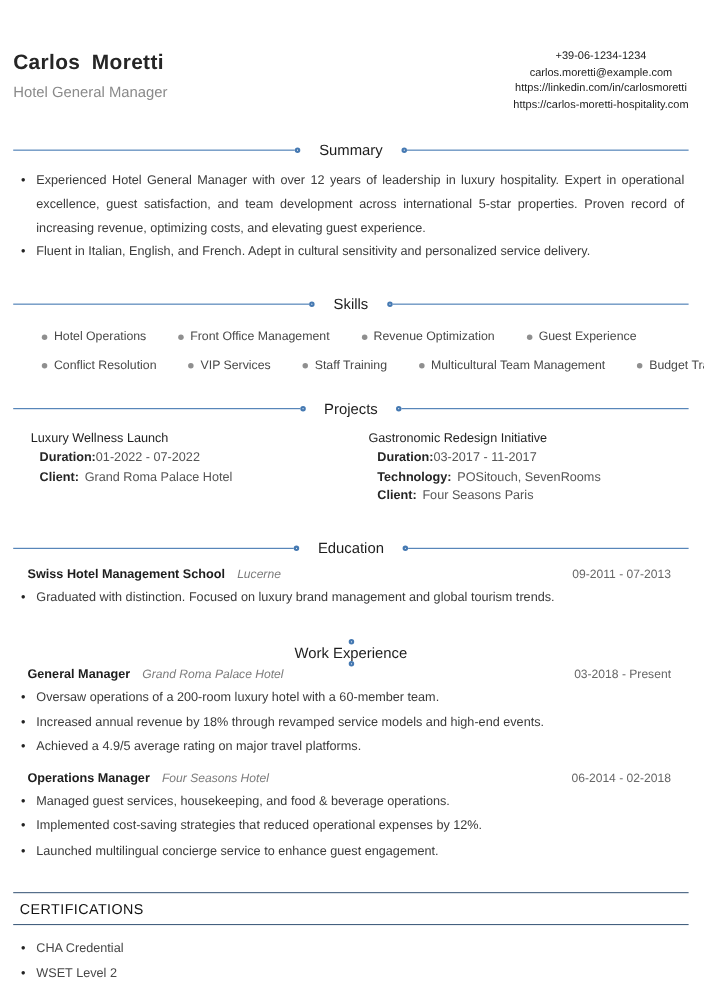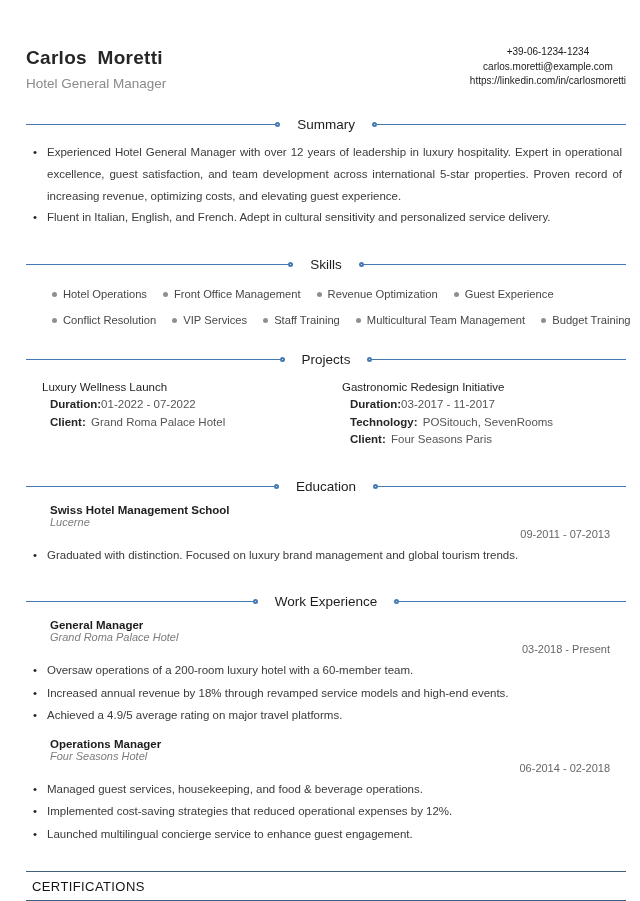--- a/index.html
+++ b/index.html
@@ -1,60 +1,60 @@
 <!DOCTYPE html>
 <html><head>
 <meta charset="utf-8">
 <style>
   * { margin:0; padding:0; box-sizing:border-box; }
   html,body { width:640px; height:901px; background:#ffffff; overflow:hidden; }
   body { font-family:"Liberation Sans", sans-serif; color:#3a3a3a; }
-  .page { width:640px; height:636px; padding:47px 14px 0 26px; background:#fff; }
+  .page { width:640px; height:636px; padding:47px 14px 0 12px; background:#fff; }
 
   
   .header { display:flex; justify-content:space-between; align-items:flex-start; }
   .name { font-size:19px; font-weight:bold; color:#262626; letter-spacing:.3px; word-spacing:5px; }
   .job-title { margin-top:7px; font-size:13.5px; color:#8a8a8a; }
   .contact { text-align:center; font-size:10px; font-weight:normal; color:#1b1b1b; line-height:14.5px; margin-top:-2px; }
 
   
   .sec-head { display:flex; align-items:center; height:17px; }
   .sec-head .line { flex:1; height:1px; background:#4579b2; }
   .sec-head .ring { width:5px; height:5px; border:2px solid #4579b2; border-radius:50%; background:#fff; flex:0 0 auto; }
   .sec-head .label { margin:0 17px; font-size:13.5px; color:#1d1d1d; white-space:nowrap; }
 
   .mt-summary { margin-top:25px; }
   .mt-skills  { margin-top:27px; }
   .mt-projects{ margin-top:25px; }
   .mt-edu     { margin-top:29px; }
-  .mt-work    { margin-top:27px; }
+  .mt-work    { margin-top:27px;flex-direction:column; }
 
   
   .bullets { margin-top:9px; }
   .bullet { position:relative; padding-left:17px; font-size:11.5px; line-height:21.8px; color:#3a3a3a; }
   .bullet::before { content:"•"; position:absolute; left:3px; color:#222; }
   .bullet.justify { text-align:justify; }
   .summary-wrap { padding:0 4px; }
 
   
   .skills { margin-top:15px; padding-left:26px; }
-  .skill-row { display:flex; gap:16px; margin-bottom:14px; white-space:nowrap; }
+  .skill-row { display:flex; gap:29px; margin-bottom:14px; white-space:nowrap; }
   .skill { font-size:11.2px; color:#474747; position:relative; padding-left:11px; }
   .skill::before { content:""; position:absolute; left:0; top:4px; width:5px; height:5px; border-radius:50%; background:#8f8f8f; }
 
   
   .projects { margin-top:13px; display:grid; grid-template-columns:1fr 1fr; }
   .project { padding-left:16px; }
   .project .p-title { font-size:11.5px; color:#1f1f1f; margin-bottom:3px; }
   .p-line { padding-left:8px; font-size:11.5px; line-height:17.5px; }
   .p-line .lab { font-weight:bold; color:#262626; }
   .p-line .val { color:#555; margin-left:2px; }
 
   
-  .entry-head { display:flex; align-items:baseline; padding-left:13px; margin-top:11px;flex-direction:column; }
+  .entry-head { display:flex; align-items:baseline; padding-left:13px; margin-top:11px; }
   .entry-head .e-title { font-size:11.5px; font-weight:bold; color:#1d1d1d; }
   .entry-head .e-org { font-size:11px; font-style:italic; color:#7c7c7c; margin-left:11px; }
   .entry-head .e-date { margin-left:auto; margin-right:16px; font-size:11px; color:#666; }
   .entry-bullets { margin-top:4px; padding:0 4px; }
   .entry-bullets .bullet { line-height:22.5px; }
 
   
   .certs { margin-top:26px; }
   .certs .rule { height:1px; background:#44607f; }
   .certs .c-head { font-size:13px; color:#141414; letter-spacing:.4px; padding:7px 0 6px 6px; }
@@ -68,20 +68,21 @@
 
   <div class="header">
     <div>
       <div class="name">Carlos Moretti</div>
       <div class="job-title">Hotel General Manager</div>
     </div>
     <div class="contact">
       <div>+39-06-1234-1234</div>
       <div>carlos.moretti@example.com</div>
       <div>https://linkedin.com/in/carlosmoretti</div>
+      <div>https://carlos-moretti-hospitality.com</div>
     </div>
   </div>
 
   <div class="sec-head mt-summary">
     <span class="line"></span>
     <span class="ring"></span>
     <span class="label">Summary</span>
     <span class="ring"></span>
     <span class="line"></span>
   </div>

